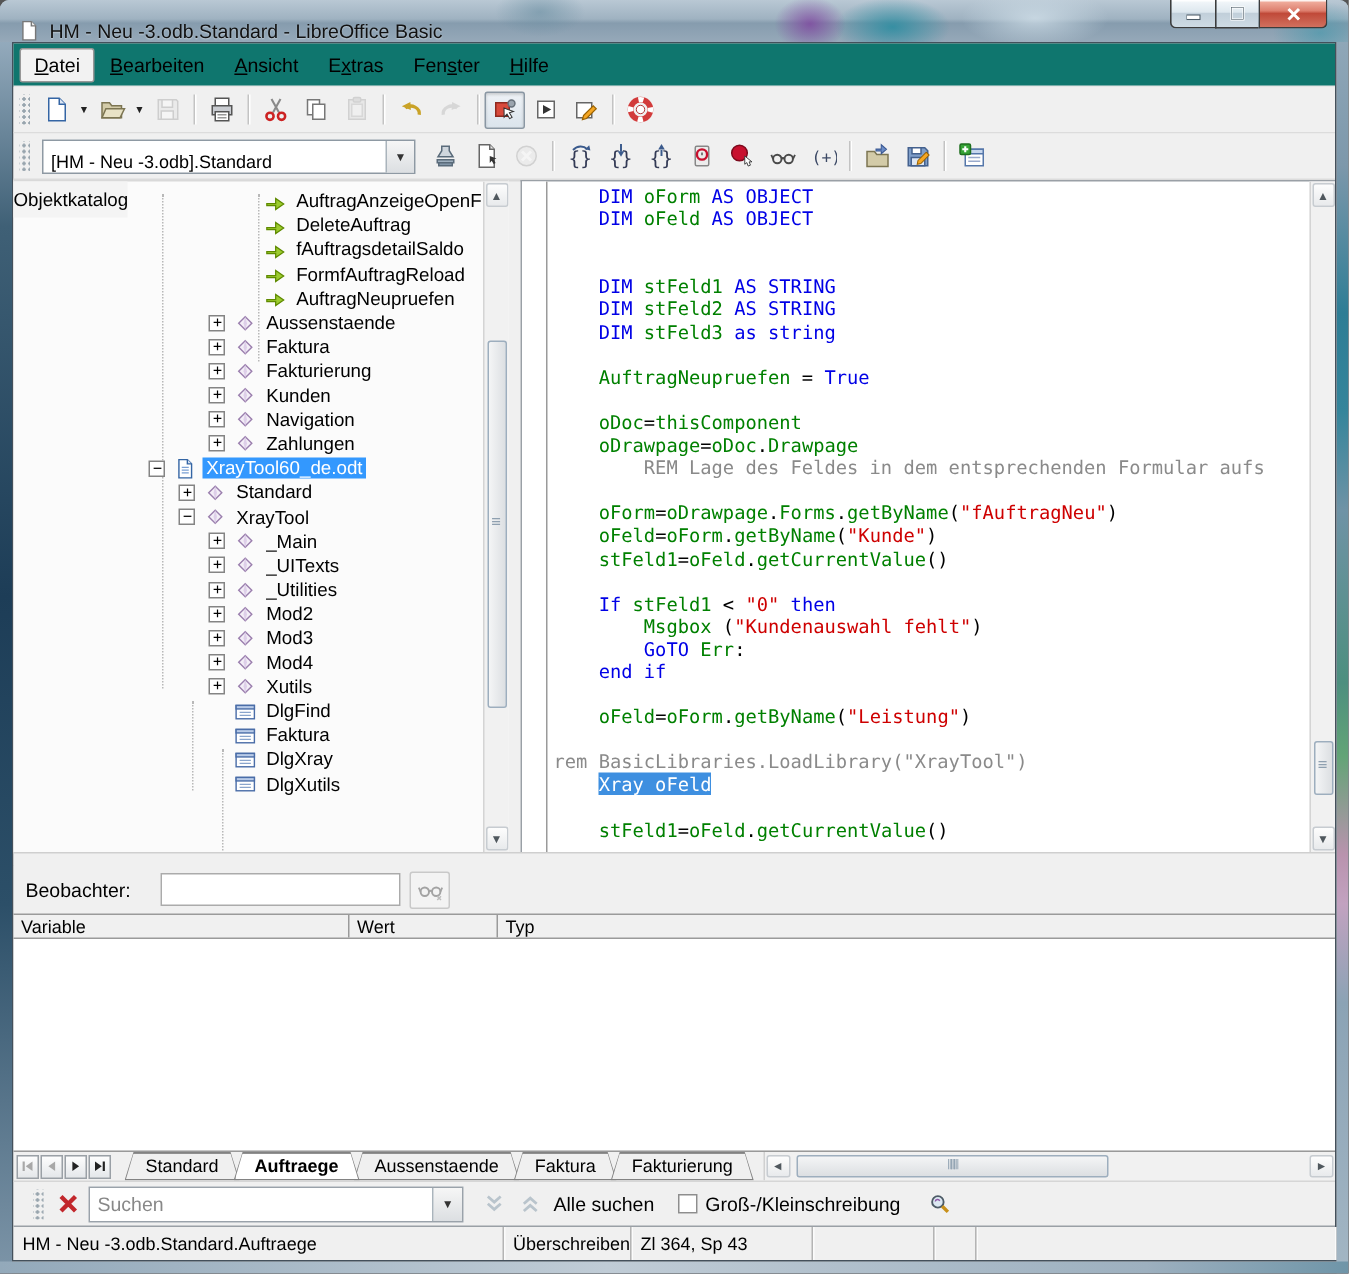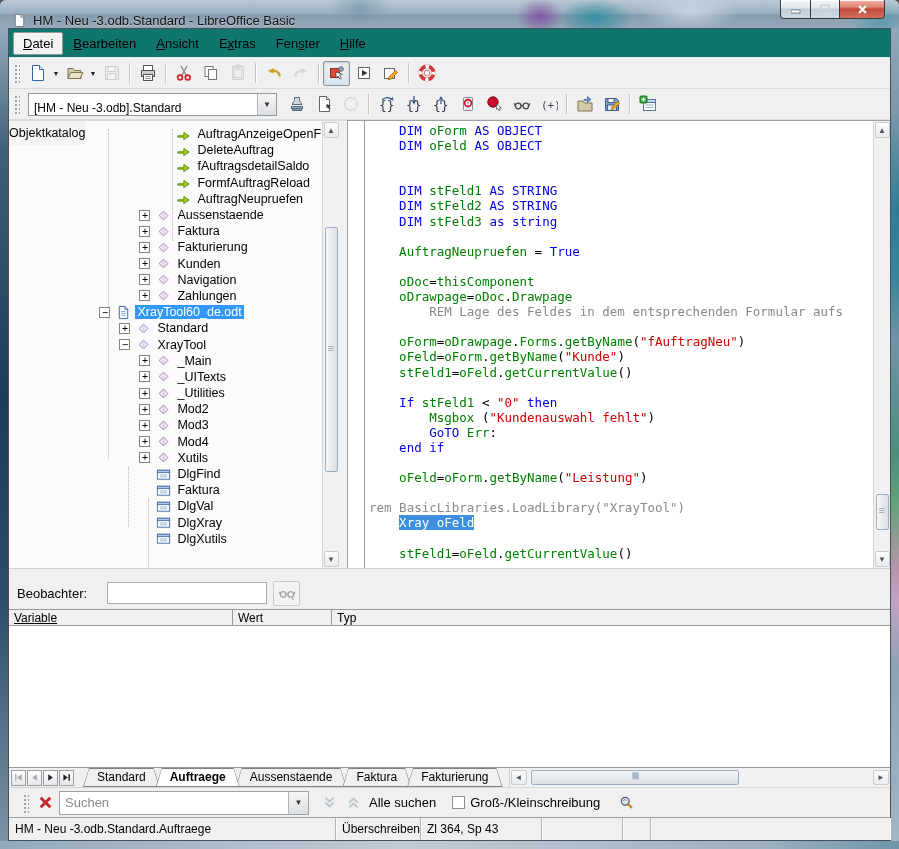--- a/index.html
+++ b/index.html
@@ -663,32 +663,20 @@
                 <span style="width: 54px; min-width: 54px; display: inline-block;"></span>
                 <div class="expspace"></div>
                 <div class="ticon">
                   <svg viewBox="0 0 16 16">
                     <rect x="1.5" y="3.5" width="13" height="9.5" fill="#fff" stroke="#4a6da8"></rect>
                     <rect x="1.5" y="3.5" width="13" height="2.5" fill="#b9cbe8" stroke="#4a6da8"></rect>
                     <path d="M4 8.5h8M4 10.5h8" stroke="#8aa5cc" stroke-width=".9"></path>
                   </svg>
                 </div>
                 <span class="tlabel">Faktura</span>
-              </div>
-              <div class="trow">
-                <span style="width: 54px; min-width: 54px; display: inline-block;"></span>
-                <div class="expspace"></div>
-                <div class="ticon">
-                  <svg viewBox="0 0 16 16">
-                    <rect x="1.5" y="3.5" width="13" height="9.5" fill="#fff" stroke="#4a6da8"></rect>
-                    <rect x="1.5" y="3.5" width="13" height="2.5" fill="#b9cbe8" stroke="#4a6da8"></rect>
-                    <path d="M4 8.5h8M4 10.5h8" stroke="#8aa5cc" stroke-width=".9"></path>
-                  </svg>
-                </div>
-                <span class="tlabel">DlgVal</span>
               </div>
               <div class="trow">
                 <span style="width: 54px; min-width: 54px; display: inline-block;"></span>
                 <div class="expspace"></div>
                 <div class="ticon">
                   <svg viewBox="0 0 16 16">
                     <rect x="1.5" y="3.5" width="13" height="9.5" fill="#fff" stroke="#4a6da8"></rect>
                     <rect x="1.5" y="3.5" width="13" height="2.5" fill="#b9cbe8" stroke="#4a6da8"></rect>
                     <path d="M4 8.5h8M4 10.5h8" stroke="#8aa5cc" stroke-width=".9"></path>
                   </svg>
@@ -771,21 +759,21 @@
               <circle cx="5.2" cy="10.5" r="2.8" fill="none" stroke="#555" stroke-width="1.3"></circle>
               <circle cx="12.8" cy="10.5" r="2.8" fill="none" stroke="#555" stroke-width="1.3"></circle>
               <path d="M8 10.5c.6-.9 1.4-.9 2 0M2.4 10.5 1.2 7.8M15.6 10.5l1.2-2.7" stroke="#555" stroke-width="1.2" fill="none"></path>
               <path d="M13.5 13.5l2.5 2.5M16 13.5l-2.5 2.5" stroke="#888" stroke-width="1"></path>
             </svg>
         </span>
       </div>
     </div>
 
     <div class="whead">
-      <div class="wcol" style="width:224px;text-decoration:underline;">Variable</div>
+      <div class="wcol" style="width:224px;">Variable</div>
       <div class="wcol" style="width:99px;">Wert</div>
       <div class="wcol" style="flex:1;border-right:none;">Typ</div>
     </div>
     <div class="wbody"></div>
 
     <div class="tabrow">
       <div class="navbtns" id="navbtns">
           <div class="nbtn">
             <svg viewBox="0 0 10 10">
               <path d="M2 1.5v7" stroke="#a8a8a8" stroke-width="1.6"></path>

